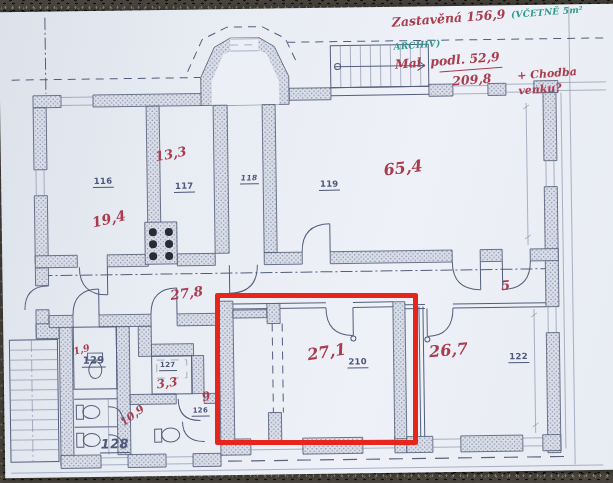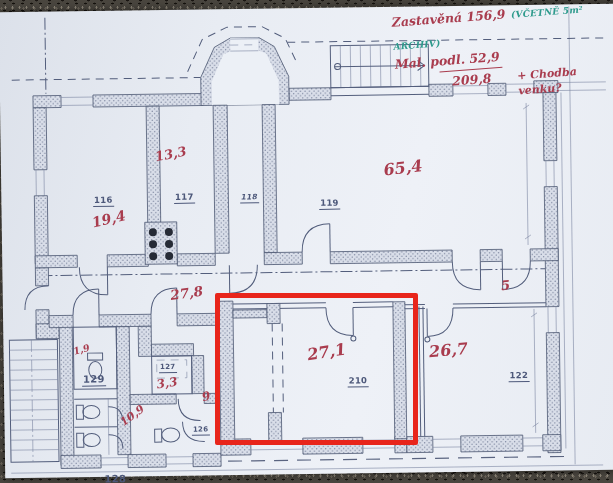--- a/index.html
+++ b/index.html
@@ -25,21 +25,21 @@
   svg .tn{fill:none;stroke:#535e7c;stroke-width:1;}
   svg .tl{fill:none;stroke:#7c86a2;stroke-width:.6;}
   svg .w{fill:url(#ht);stroke:#4d5872;stroke-width:.8;}
   svg .pp{fill:#ecf0f6;stroke:none;}
   svg .dsh{stroke-dasharray:8,6;}
   svg .dshb{stroke-dasharray:14,9;stroke-width:1.2;stroke:#5a6480;}
   svg .dd{stroke-dasharray:12,3,2,3;}
   .num{
     position:absolute;transform:translate(-50%,-50%);
     font:600 8.5px "DejaVu Sans",sans-serif;color:#4d587a;
-    border-bottom:1px solid #4d587a;padding:0 1px 1px;white-space:nowrap;letter-spacing:.3px;margin-top:19px;
+    border-bottom:1px solid #4d587a;padding:0 1px 1px;white-space:nowrap;letter-spacing:.3px;
   }
   .ar{
     position:absolute;color:#a93c4e;white-space:nowrap;
     font-family:"DejaVu Serif",serif;font-style:italic;font-weight:700;
   }
   .notes{
     position:absolute;left:394px;top:11px;width:218px;
     transform:rotate(-3.5deg);transform-origin:0 0;
     font-family:"DejaVu Serif",serif;font-style:italic;font-weight:700;line-height:1.45;
   }
@@ -282,28 +282,28 @@
         <g>
           <line class="tl" x1="528" y1="106" x2="528" y2="248"></line>
           <path class="tl" d="M525,112 l6,-4 M525,242 l6,-4"></path>
           <line class="tl" x1="533" y1="312" x2="533" y2="436"></line>
           <path class="tl" d="M530,320 l6,-4 M530,430 l6,-4"></path>
         </g>
       </svg>
 
       
       <div class="num" style="left:104px;top:179px;">116</div>
-      <div class="num" style="left:185px;top:177px;">117</div>
+      <div class="num" style="left:185px;top:185px;">117</div>
       <div class="num" style="left:250px;top:178px;font-size:7.5px;font-style:italic;">118</div>
       <div class="num" style="left:330px;top:185px;">119</div>
       <div class="num" style="left:356px;top:363px;">210</div>
       <div class="num" style="left:517px;top:360px;">122</div>
-      <div class="num" style="left:166px;top:347px;font-size:7px;">127</div>
+      <div class="num" style="left:166px;top:364px;font-size:7px;">127</div>
       <div class="num" style="left:198px;top:410px;font-size:7px;text-align:right;">126</div>
-      <div class="num" style="left:112px;top:458px;font-size:10px;">128</div>
+      <div class="num" style="left:112px;top:442px;font-size:13px;font-style:italic;">128</div>
       <div class="num" style="left:92px;top:358px;font-size:10px;">129</div>
 
       
       <div class="ar" style="left:109px;top:216px;font-size:14px;transform:translate(-50%,-50%) rotate(-12deg);">19,4</div>
       <div class="ar" style="left:172px;top:152px;font-size:13px;transform:translate(-50%,-50%) rotate(-10deg);">13,3</div>
       <div class="ar" style="left:404px;top:169px;font-size:16px;transform:translate(-50%,-50%) rotate(-6deg);">65,4</div>
       <div class="ar" style="left:186px;top:291px;font-size:13.5px;transform:translate(-50%,-50%) rotate(-7deg);">27,8</div>
       <div class="ar" style="left:505px;top:288px;font-size:13px;transform:translate(-50%,-50%) rotate(-5deg);">5</div>
       <div class="ar" style="left:325px;top:352px;font-size:16px;transform:translate(-50%,-50%) rotate(-8deg);">27,1</div>
       <div class="ar" style="left:447px;top:352px;font-size:16px;transform:translate(-50%,-50%) rotate(-4deg);">26,7</div>

